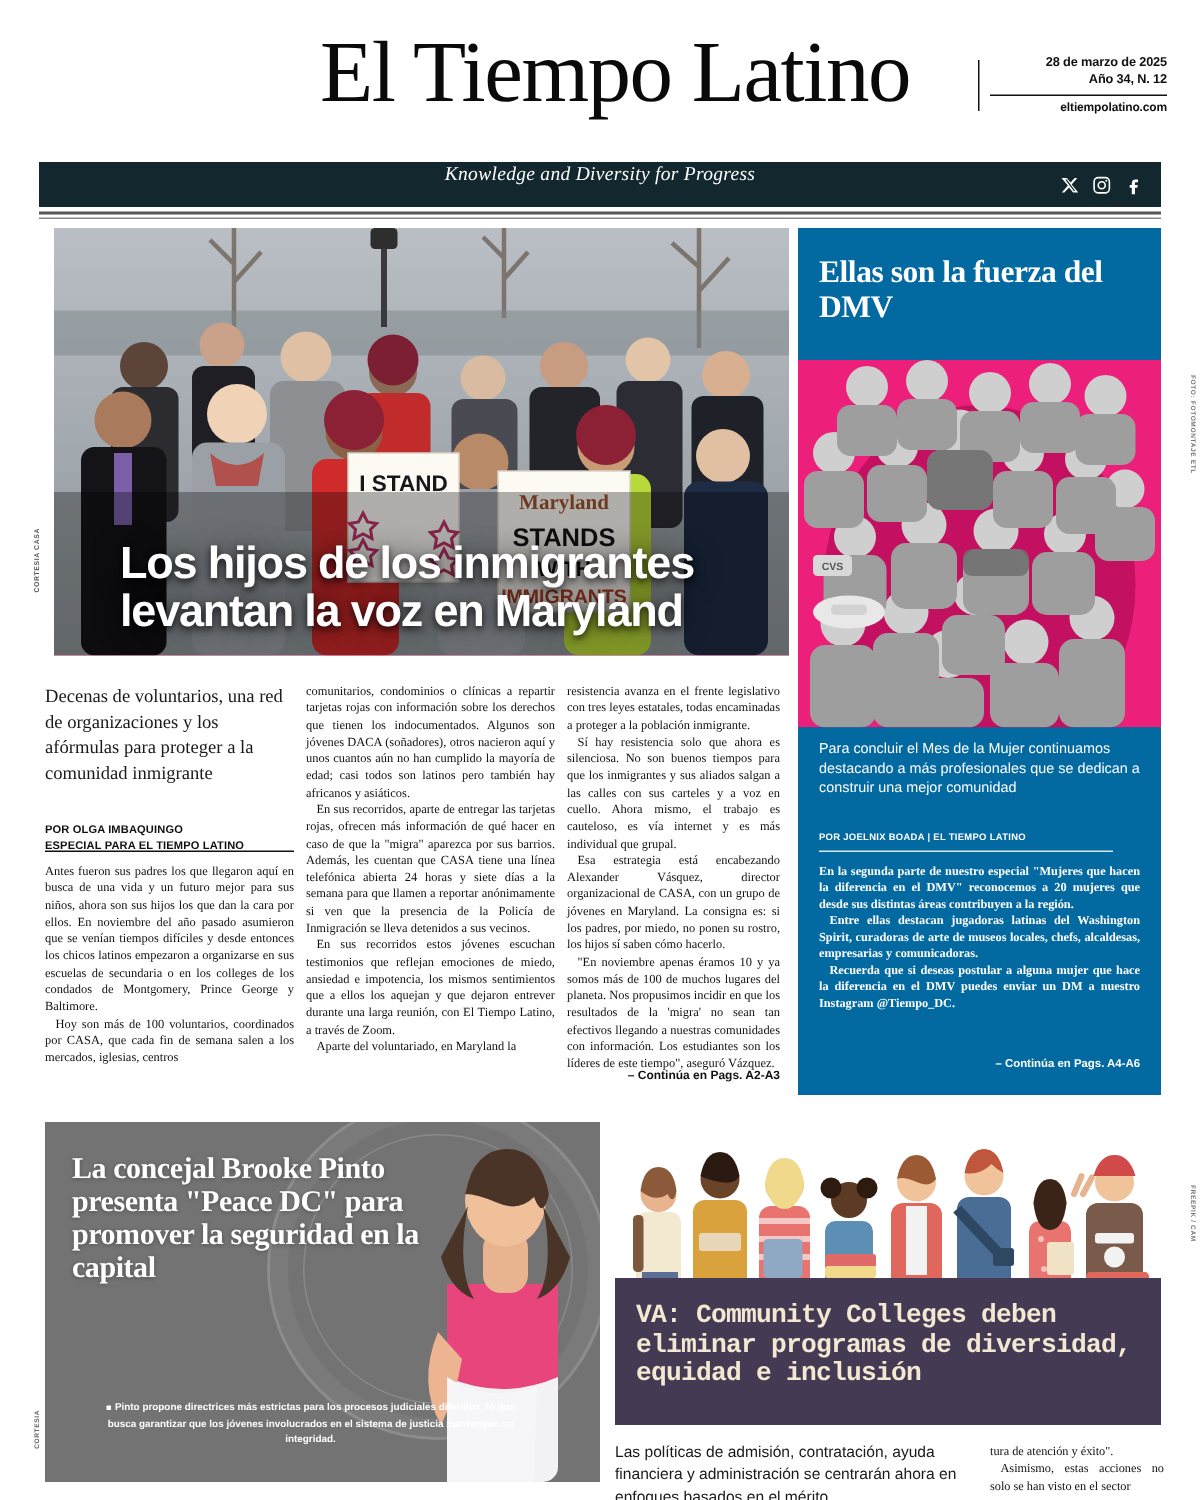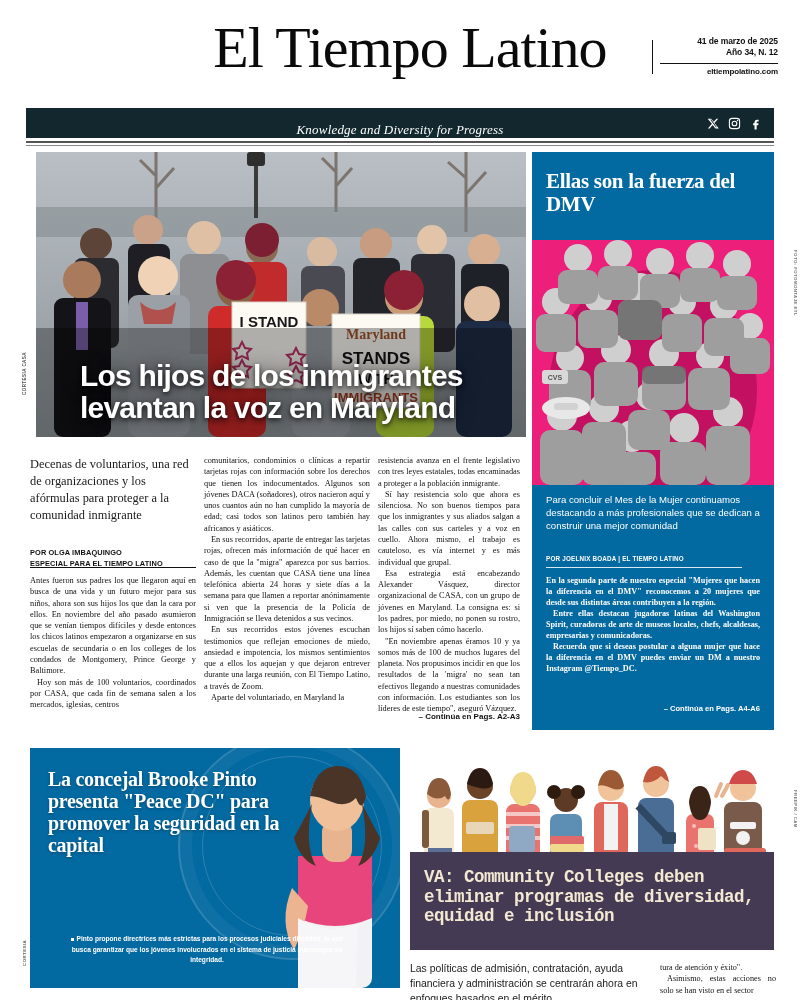--- a/index.html
+++ b/index.html
@@ -31,21 +31,21 @@
   }
   .masthead-meta .metarule { border-top:1px solid #111; margin:4px 0 3px 0; }
   .masthead-meta .site { font-size:8px; font-weight:700; letter-spacing:-0.1px; }
   .masthead-divider {
     position:absolute; left:652px; top:40px; width:1px; height:34px; background:#111;
   }
 
   
   .tagbar {
     position:absolute; left:26px; top:108px; width:748px; height:30px;
-    background:#12272e; display:flex; align-items:flex-end; justify-content:center;
+    background:#12272e; display:flex; align-items:flex-start; justify-content:center;
   }
   .tagbar .tagline {
     font-family:"Liberation Serif", serif;
     font-style:italic; color:#fff; font-size:13px; letter-spacing:0.2px;
   }
   .socials { position:absolute; right:12px; top:0; height:30px; display:flex; align-items:center; gap:8px; }
   .socials svg { display:block; }
   .rule-a { position:absolute; left:26px; top:141px; width:748px; height:1.5px; background:#555; }
   .rule-b { position:absolute; left:26px; top:145px; width:748px; height:1px;   background:#888; }
 
@@ -129,21 +129,21 @@
   }
   .credit-right {
     position:absolute; right:2px; top:250px;
     writing-mode:vertical-rl; font-size:4.4px; font-weight:700;
     letter-spacing:0.4px; color:#777;
   }
 
   
   .blue-box {
     position:absolute; left:30px; top:748px; width:370px; height:240px;
-    background:#0369a1; overflow:hidden;
+    background:#737373; overflow:hidden;
   }
   .seal {
     position:absolute; left:148px; top:-16px; width:228px; height:228px;
     border-radius:50%; border:2px solid rgba(255,255,255,.18);
     box-shadow: inset 0 0 0 12px rgba(255,255,255,.05);
   }
   .seal::after {
     content:""; position:absolute; left:22px; top:22px; right:22px; bottom:22px;
     border-radius:50%; border:1.5px solid rgba(255,255,255,.16);
   }
@@ -198,21 +198,21 @@
 </head>
 <body>
 
 <div class="page">
 
   <div class="masthead">
     <div class="masthead-title">El Tiempo Latino</div>
   </div>
   <div class="masthead-divider"></div>
   <div class="masthead-meta">
-    <div class="dateline">41 de marzo de 2025</div>
+    <div class="dateline">28 de marzo de 2025</div>
     <div class="dateline">Año 34, N. 12</div>
     <div class="metarule"></div>
     <div class="site">eltiempolatino.com</div>
   </div>
 
   <div class="tagbar">
     <div class="tagline">Knowledge and Diversity for Progress</div>
     <div class="socials">
       <span>
         <svg width="13" height="13" viewBox="0 0 24 24">

